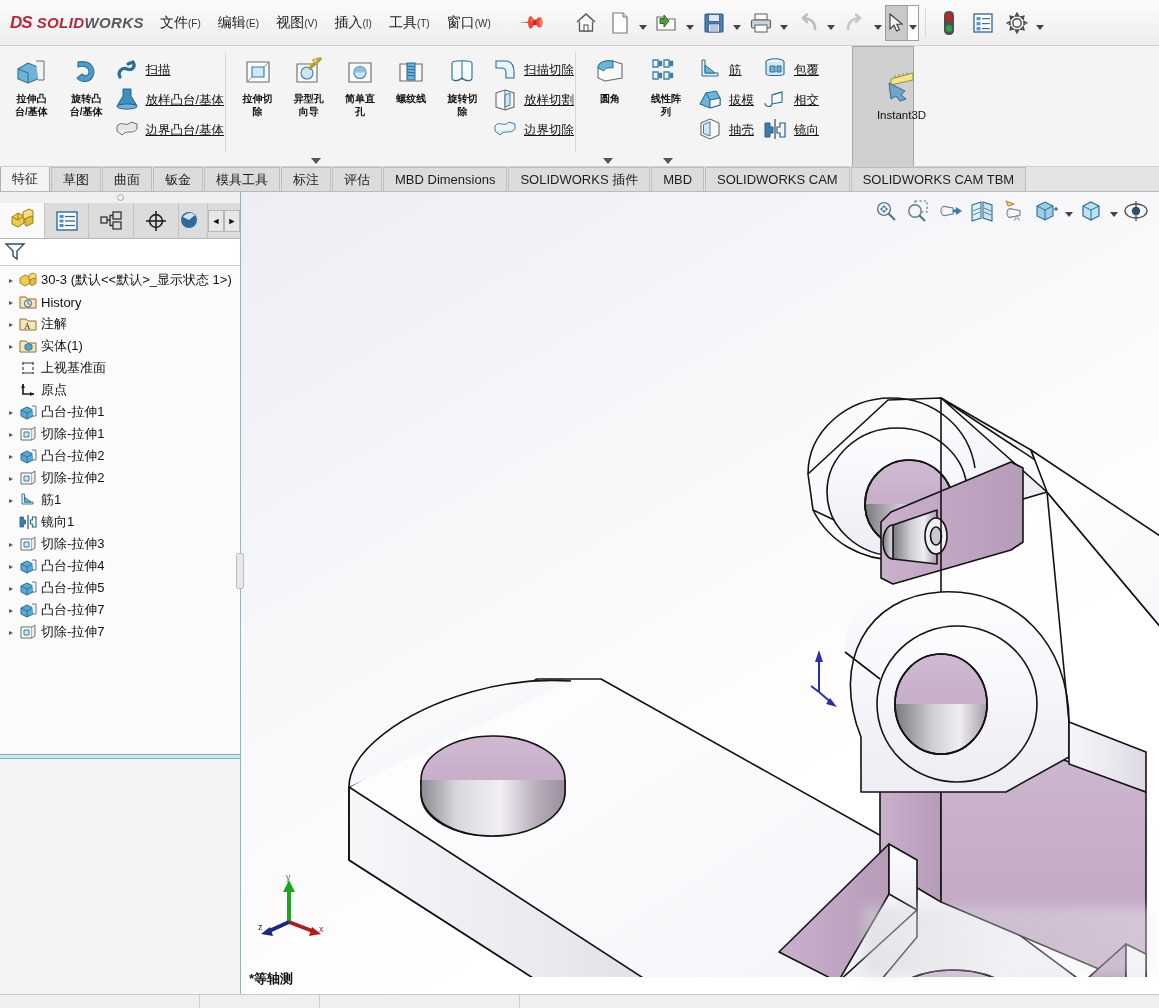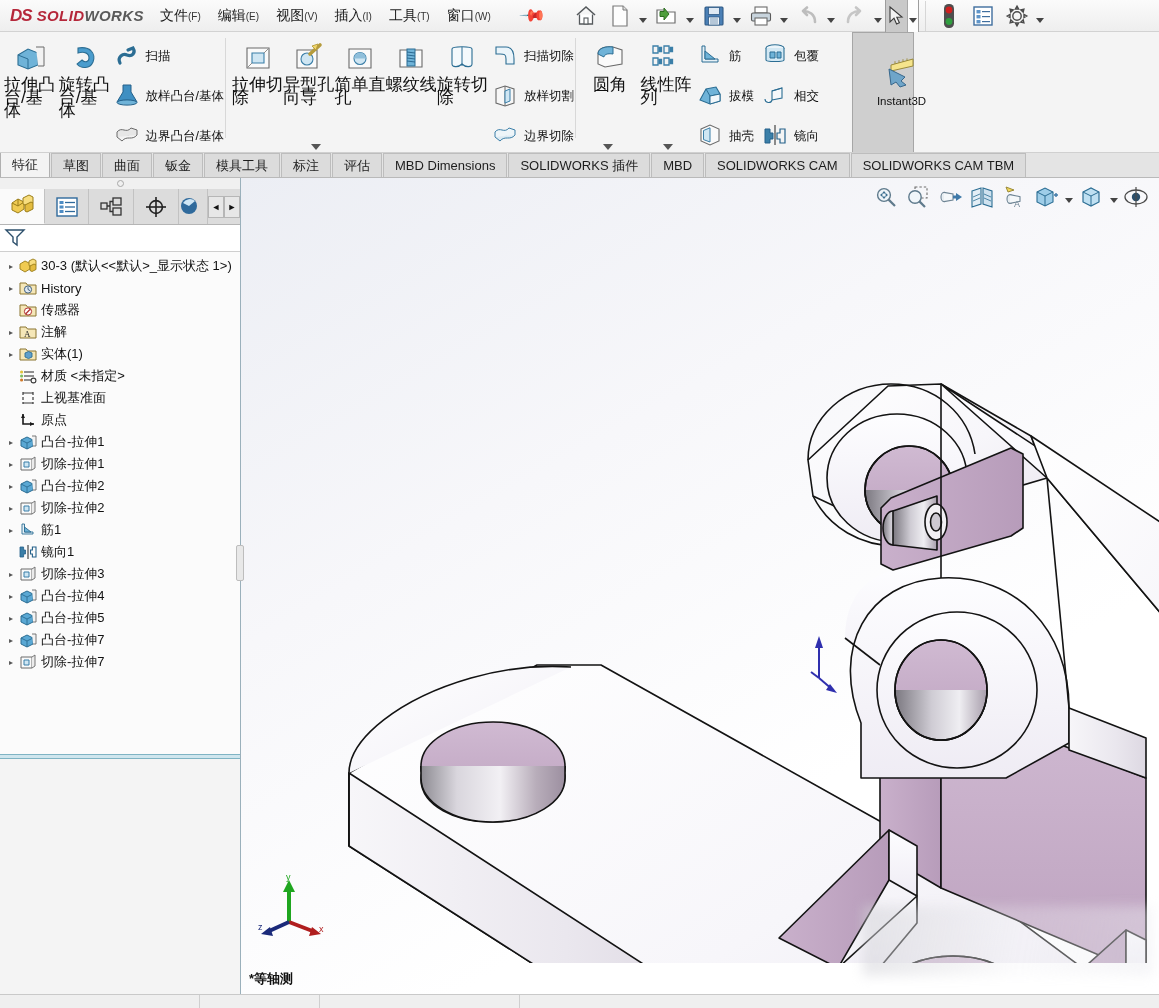--- a/index.html
+++ b/index.html
@@ -7,21 +7,21 @@
   body {
     font-family: "Liberation Sans", "DejaVu Sans", sans-serif;
     font-size: 12px;
     color:#111;
     background:#f0f0f0;
   }
   #app { width:1159px; height:1008px; position:relative; display:flex; flex-direction:column; background:#f3f3f3; }
 
   
   .titlebar{
-    height:32px; display:flex; align-items:center;
+    height:46px; display:flex; align-items:center;
     background:linear-gradient(#fbfbfb,#eeeeee);
     border-bottom:1px solid #d2d2d2;
     position:relative;
   }
   .brand{ display:flex; align-items:center; gap:5px; padding-left:10px; width:150px;}
   .brand .ds{ font-weight:bold; font-size:17px; color:#b5273a; letter-spacing:-1px; font-style:italic;}
   .brand .sw{ font-size:15px; font-weight:bold; font-style:italic; letter-spacing:.4px;}
   .brand .sw .s1{color:#b5273a}
   .brand .sw .s2{color:#5a5a5a}
   .menus{ display:flex; align-items:center; gap:17px; margin-left:10px; }
@@ -38,22 +38,22 @@
 
   
   .ribbon{
     height:121px; background:#f4f4f4; border-bottom:1px solid #d0d0d0;
     display:flex; align-items:stretch; position:relative; overflow:hidden;
   }
   .rgroup{ display:flex; align-items:flex-start; padding:3px 4px 0 4px; position:relative; }
   .rgroup + .rgroup::before{ content:""; position:absolute; left:-3px; top:6px; bottom:14px; width:1px; background:#d8d8d8;}
   .big{ width:56px; display:flex;flex-direction:column;align-items:center; padding-top:5px; cursor:default;}
   .big .glyph{ height:36px; display:flex;align-items:center;justify-content:center;}
-  .big .lbl{ font-size:17px; line-height:13px; text-align:left; margin-top:2px; color:#111;}
-  .stack{ display:flex; flex-direction:column; justify-content:flex-start; padding-top:6px; gap:10px;}
+  .big .lbl{ font-size:10px; line-height:13px; text-align:center; margin-top:2px; color:#111;font-weight:bold;}
+  .stack{ display:flex; flex-direction:column; justify-content:flex-start; padding-top:6px; gap:0;text-decoration:underline;}
   .srow{ display:flex;align-items:center;gap:6px; height:30px;}
   .srow .lbl{ font-size:12.5px; white-space:nowrap;}
   .gdrop{ position:absolute; bottom:2px; left:0; right:0; display:flex; justify-content:space-around; }
   .gdrop i{ border-left:5px solid transparent;border-right:5px solid transparent;border-top:6px solid #555; display:block;}
   .instant{ width:62px; margin-left:4px; background:#cfcfcf; border:1px solid #a6a6a6; height:127px;
             display:flex;flex-direction:column;align-items:center;justify-content:flex-start;padding-top:22px;padding-left:37px;}
   .instant .lbl{font-size:11.5px;margin-top:3px;}
 
   
   .tabs{ height:25px; background:#e4e4e4; display:flex; align-items:flex-end; border-bottom:1px solid #b9b9b9;}
@@ -614,66 +614,38 @@
               <span class="ticon">
                 <svg width="18" height="16" viewBox="0 0 18 16">
                   <path d="M1 3 H7 L8.5 5 H17 V14 H1 Z" fill="#f5e7b8" stroke="#8a7430" stroke-width="1"></path>
                   <circle cx="9" cy="9.5" r="3.6" fill="#dfe9f2" stroke="#41607d" stroke-width="1"></circle>
                   <path d="M9 7.2 L9 9.5 L11 10.6" stroke="#41607d" stroke-width="1" fill="none"></path>
                 </svg>
               </span>
               <span class="tlabel">History</span>
             </div>
             <div class="trow">
-              <span class="arw"></span>
-              <span class="ticon">
-                <svg width="18" height="16" viewBox="0 0 18 16">
-                  <path d="M1 3 H7 L8.5 5 H17 V14 H1 Z" fill="#f5e7b8" stroke="#8a7430" stroke-width="1"></path>
-                  <circle cx="9" cy="9.5" r="3.6" fill="#fff" stroke="#b03030" stroke-width="1"></circle>
-                  <line x1="6.6" y1="12" x2="11.4" y2="7" stroke="#b03030" stroke-width="1.2"></line>
-                </svg>
-              </span>
-              <span class="tlabel">传感器</span>
-            </div>
-            <div class="trow">
               <span class="arw">▸</span>
               <span class="ticon">
                 <svg width="18" height="16" viewBox="0 0 18 16">
                   <path d="M1 3 H7 L8.5 5 H17 V14 H1 Z" fill="#f5e7b8" stroke="#8a7430" stroke-width="1"></path>
                   <text x="5" y="12.5" font-size="9" font-family="serif" fill="#2a2a2a">A</text>
                 </svg>
               </span>
               <span class="tlabel">注解</span>
             </div>
             <div class="trow">
               <span class="arw">▸</span>
               <span class="ticon">
                 <svg width="18" height="16" viewBox="0 0 18 16">
                   <path d="M1 3 H7 L8.5 5 H17 V14 H1 Z" fill="#f5e7b8" stroke="#8a7430" stroke-width="1"></path>
                   <path d="M6 7 L9.5 5.5 L13 7 L13 11 L9.5 12.6 L6 11 Z" fill="#5f9fcb" stroke="#2b6d93" stroke-width=".9"></path>
                 </svg>
               </span>
               <span class="tlabel">实体(1)</span>
-            </div>
-            <div class="trow">
-              <span class="arw"></span>
-              <span class="ticon">
-                <svg width="18" height="16" viewBox="0 0 18 16">
-                  <g stroke="#3a3a3a" stroke-width="1.1">
-                    <line x1="5" y1="4" x2="15" y2="4"></line>
-                    <line x1="5" y1="8" x2="15" y2="8"></line>
-                    <line x1="5" y1="12" x2="12" y2="12"></line>
-                  </g>
-                  <circle cx="2.6" cy="4" r="1.6" fill="#e0c33c"></circle>
-                  <circle cx="2.6" cy="8" r="1.6" fill="#7fbf5f"></circle>
-                  <circle cx="2.6" cy="12" r="1.6" fill="#d07a2a"></circle>
-                  <circle cx="14.5" cy="12.5" r="2.4" fill="none" stroke="#3a3a3a" stroke-width="1.1"></circle>
-                </svg>
-              </span>
-              <span class="tlabel">材质 &lt;未指定&gt;</span>
             </div>
             <div class="trow">
               <span class="arw"></span>
               <span class="ticon">
                 <svg width="18" height="16" viewBox="0 0 18 16">
                   <path d="M4 2 L4 14" stroke="#3a3a3a" stroke-width="1.2" stroke-dasharray="3 2"></path>
                   <path d="M14 2 L14 14" stroke="#3a3a3a" stroke-width="1.2" stroke-dasharray="3 2"></path>
                   <path d="M4 3 L14 3 M4 13 L14 13" stroke="#3a3a3a" stroke-width="1.2"></path>
                 </svg>
               </span>

